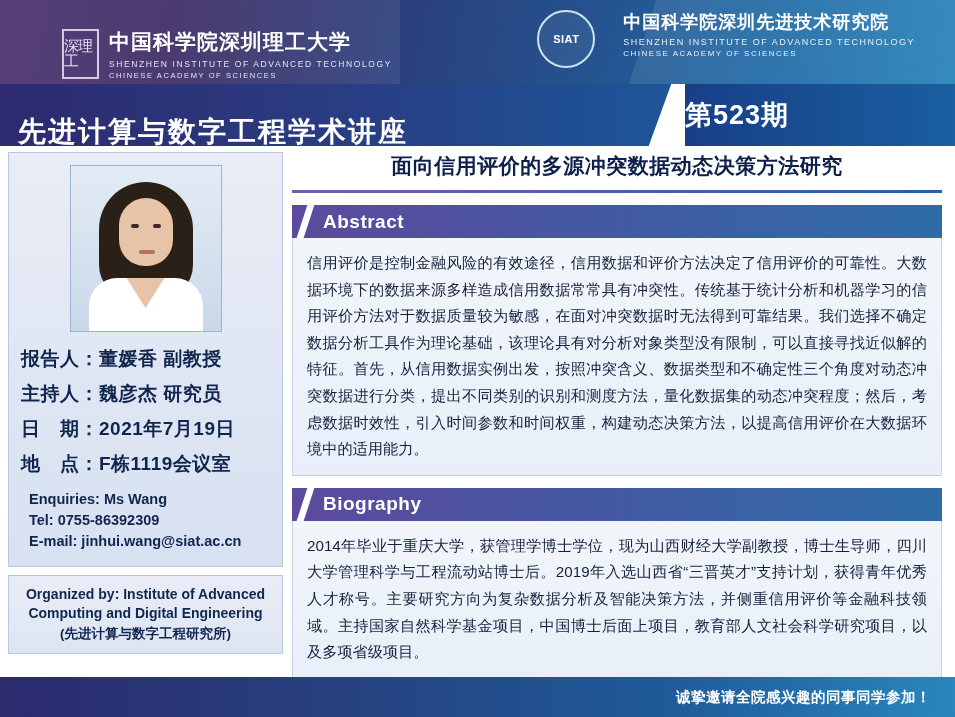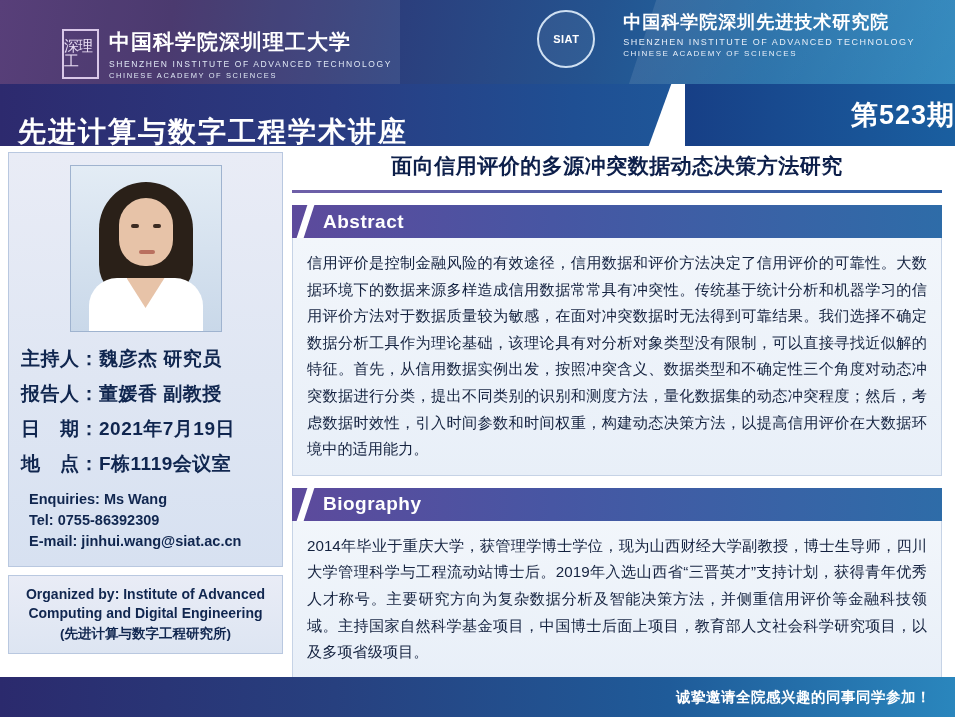--- a/index.html
+++ b/index.html
@@ -150,21 +150,21 @@
     background: #ffffff;
     transform: skewX(-20deg);
   }
   .issue-area {
     position: absolute;
     right: 0; top: 0;
     width: 270px; height: 62px;
     background: linear-gradient(90deg, #173f86 0%, #1a5fa0 100%);
     display: flex;
     align-items: center;
-    justify-content: flex-end;
+    justify-content: flex-start;
   }
   .issue-area .issue {
     color: #ffffff;
     font-size: 27px;
     font-weight: bold;
     letter-spacing: 1px;
   }
 
   
   .left-col {
@@ -386,24 +386,24 @@
         <div class="photo-face"></div>
         <div class="photo-eye l"></div>
         <div class="photo-eye r"></div>
         <div class="photo-mouth"></div>
         <div class="photo-body"></div>
         <div class="photo-collar"></div>
       </div>
 
       <div class="info-list">
         <div class="info-row">
-          <span class="lbl">主持人：</span><span>魏彦杰  研究员</span>
+          <span class="lbl">报告人：</span><span>董媛香  副教授</span>
         </div>
         <div class="info-row">
-          <span class="lbl">报告人：</span><span>董媛香  副教授</span>
+          <span class="lbl">主持人：</span><span>魏彦杰  研究员</span>
         </div>
         <div class="info-row">
           <span class="lbl">日　期：</span><span>2021年7月19日</span>
         </div>
         <div class="info-row">
           <span class="lbl">地　点：</span><span>F栋1119会议室</span>
         </div>
       </div>
 
       <div class="contact">

